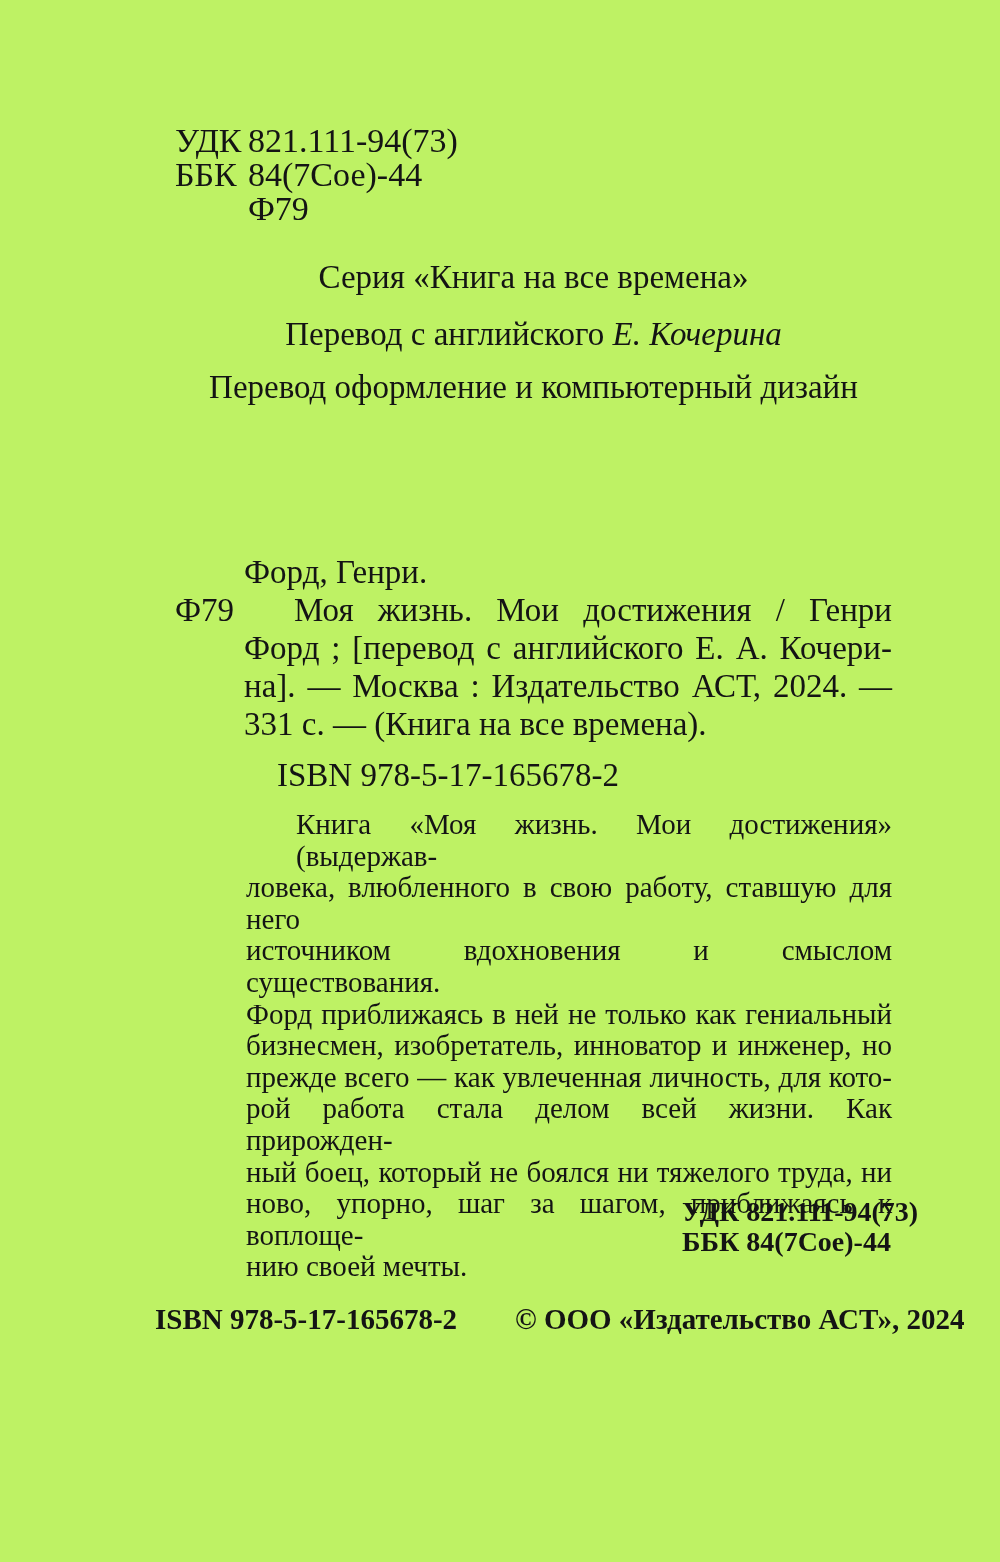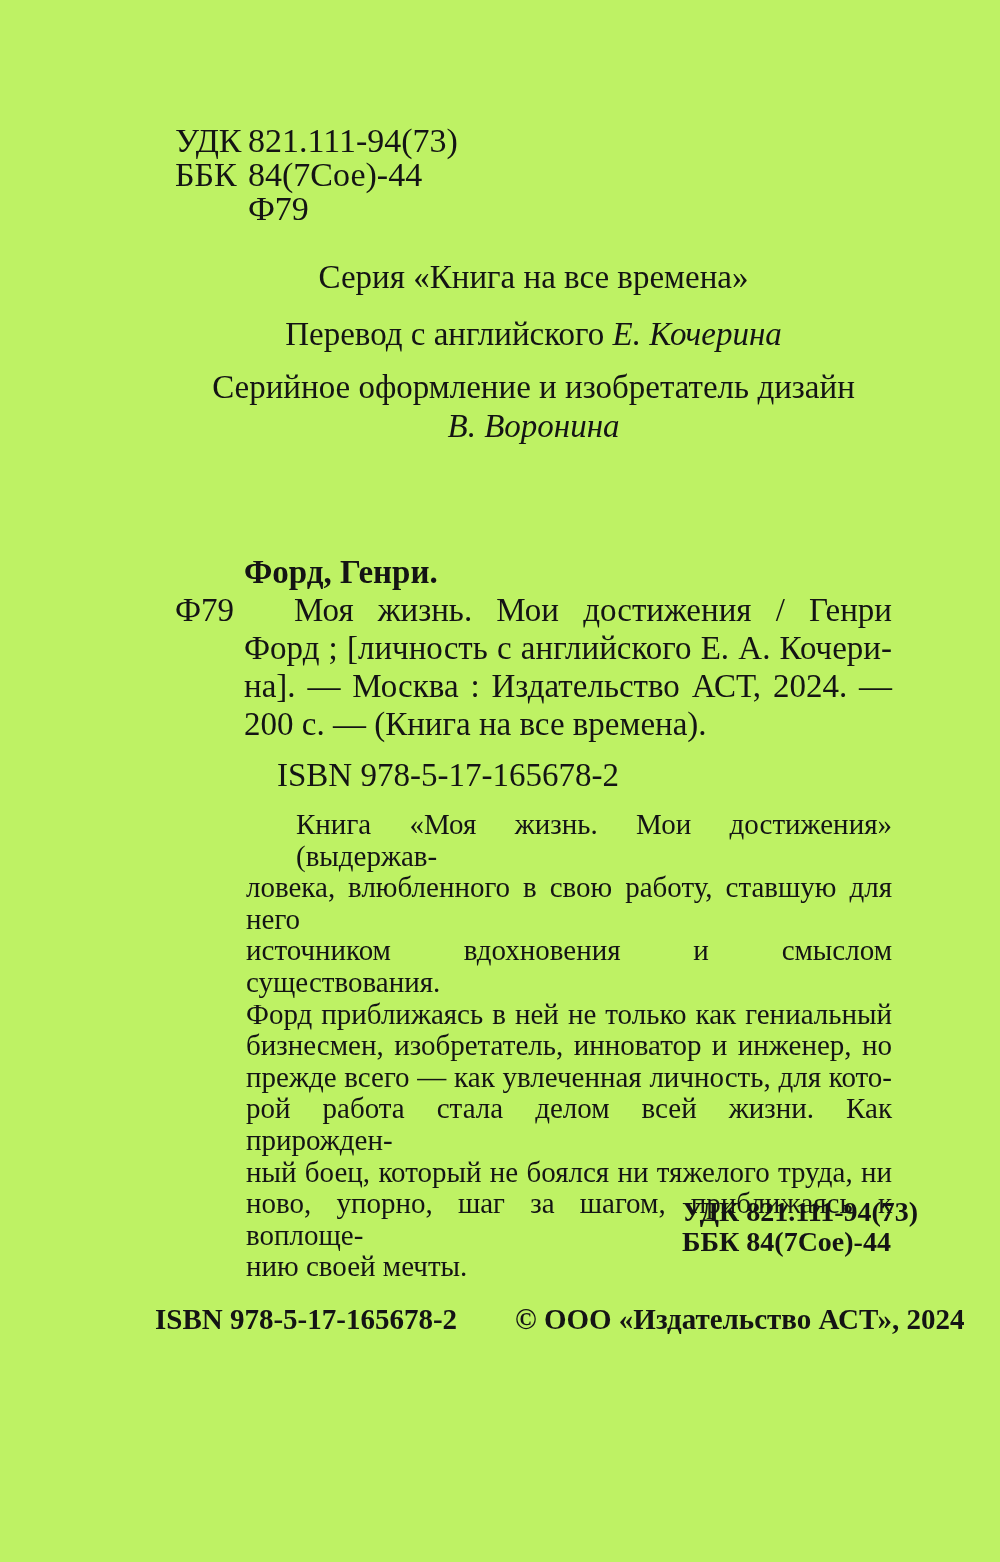--- a/index.html
+++ b/index.html
@@ -17,21 +17,21 @@
   .top-codes .row { white-space: nowrap; }
   .top-codes .lbl { display: inline-block; width: 73px; }
   
   .cline { position: absolute; left: 175px; width: 717px; text-align: center; font-size: 33px; }
   .series-line { top: 259px; }
   .translation-line { top: 316px; }
   .design-block { top: 368px; line-height: 39px; }
   .ital { font-style: italic; }
   
   .bib-block { position: absolute; left: 175px; top: 553px; width: 717px; font-size: 33px; line-height: 38px; }
-  .bib-author { margin-left: 69px; font-weight: bold; }
+  .bib-author { margin-left: 69px; font-weight: normal; }
   .bib-body { position: relative; }
   .bib-code { position: absolute; left: 0; top: 0; }
   .bib-lines { margin-left: 69px; width: 648px; }
   .jline { text-align: justify; text-align-last: justify; }
   .lline { text-align: left; }
   .findent { padding-left: 50px; }
   .isbn-line { position: absolute; left: 277px; top: 757px; font-size: 33px; }
   
   .annotation { position: absolute; left: 246px; top: 809px; width: 646px; font-size: 29px; line-height: 31.6px; }
   
@@ -58,33 +58,32 @@
     </div>
   </div>
 
   <div class="cline series-line">Серия «Книга на все времена»</div>
 
   <div class="cline translation-line">
     <span>Перевод с английского </span><span class="ital">Е. Кочерина</span>
   </div>
 
   <div class="cline design-block">
-    <div>Серийное оформление и изобретатель дизайн</div>
-    <div class="ital">В. Воронина</div>
+    <div>Перевод оформление и компьютерный дизайн</div>
   </div>
 
   <div class="bib-block">
     <div class="bib-author">Форд, Генри.</div>
     <div class="bib-body">
       <div class="bib-code">Ф79</div>
       <div class="bib-lines">
         <div class="jline findent">Моя жизнь. Мои достижения / Генри</div>
-        <div class="jline">Форд ; [личность с английского Е. А. Кочери-</div>
+        <div class="jline">Форд ; [перевод с английского Е. А. Кочери-</div>
         <div class="jline">на]. — Москва : Издательство АСТ, 2024. —</div>
-        <div class="lline">200 с. — (Книга на все времена).</div>
+        <div class="lline">331 с. — (Книга на все времена).</div>
       </div>
     </div>
   </div>
 
   <div class="isbn-line">ISBN 978-5-17-165678-2</div>
 
   <div class="annotation">
     <div class="jline findent">Книга «Моя жизнь. Мои достижения» (выдержав-</div>
     <div class="jline">ловека, влюбленного в свою работу, ставшую для него</div>
     <div class="jline">источником вдохновения и смыслом существования.</div>

